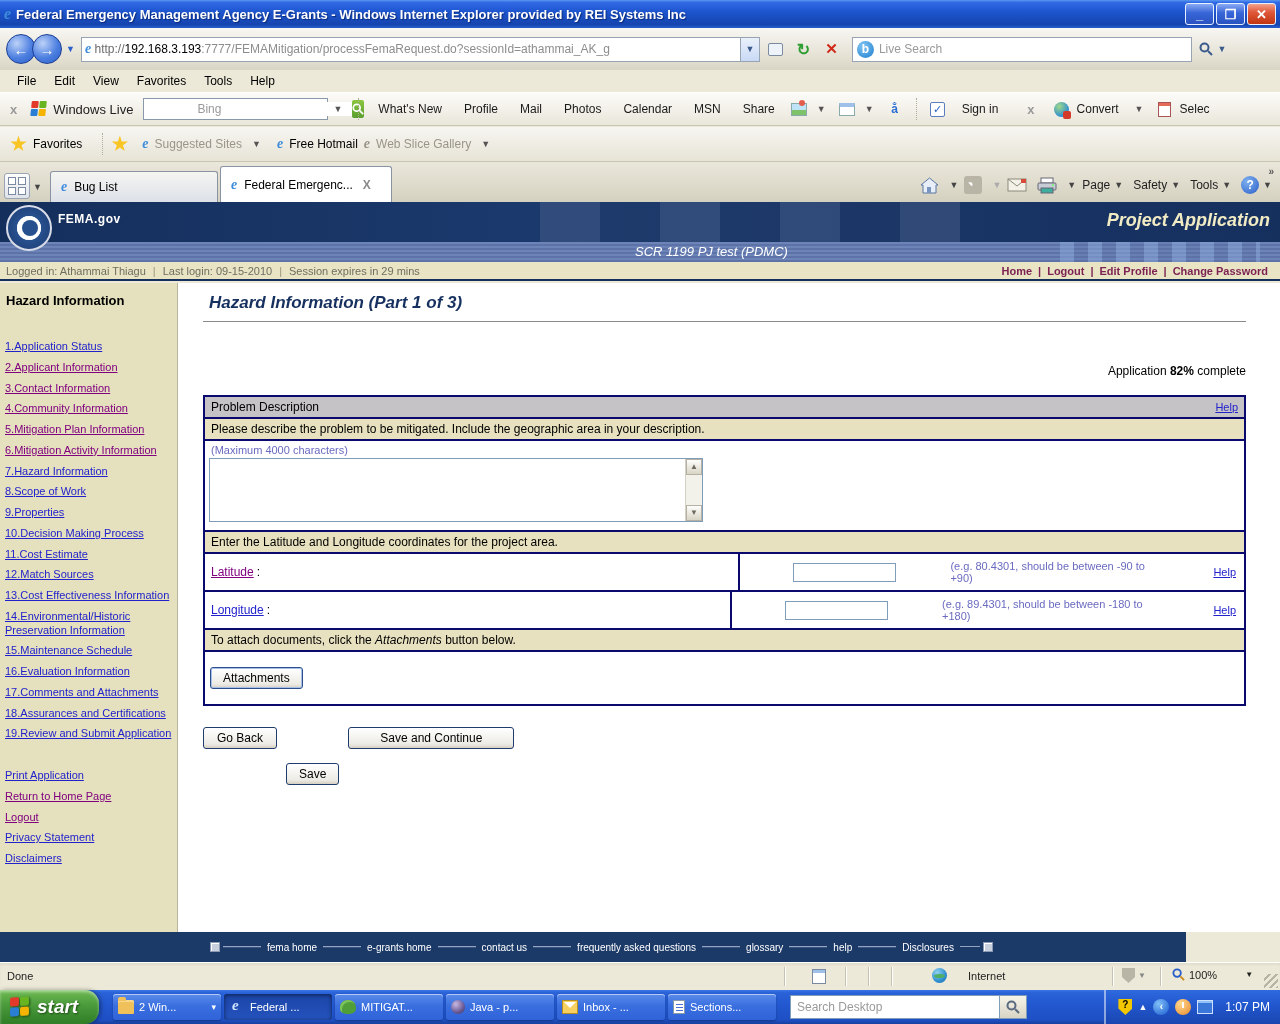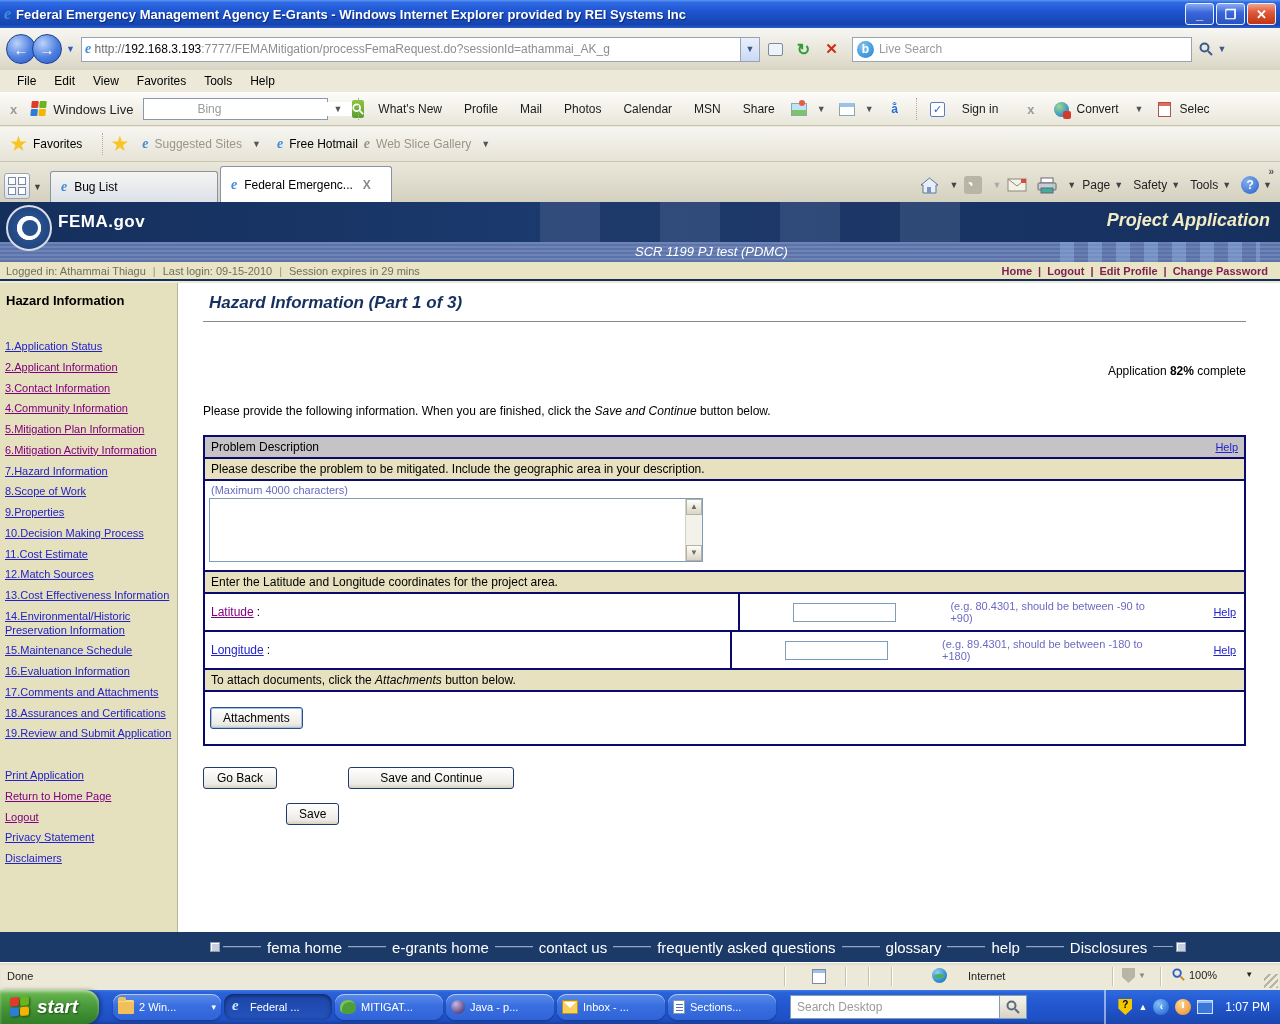--- a/index.html
+++ b/index.html
@@ -109,21 +109,21 @@
   .help-circ { width:18px; height:18px; border-radius:50%; background:radial-gradient(circle at 35% 30%,#7fb0f0,#2a5ec8); color:#fff; font-weight:bold; font-size:12px; display:flex; align-items:center; justify-content:center; }
   .chev-more { position:absolute; right:6px; top:166px; font-size:10px; color:#555; font-weight:bold; }
 
   
   .banner { position:absolute; left:0; top:202px; width:1280px; height:40px; background:linear-gradient(90deg,#152f5c,#1b3a6e 45%,#16305e); color:#fff; }
   .banner .montage { position:absolute; left:540px; top:0; width:420px; height:40px;
     background:repeating-linear-gradient(90deg,rgba(90,110,150,.35) 0 60px,rgba(40,60,100,.2) 60px 120px); }
   .seal { position:absolute; left:6px; top:3px; width:46px; height:46px; border-radius:50%;
     background:radial-gradient(circle,#fff 38%,#e8edf5 40%,#27508e 42%,#1b3a6e 100%); border:2px solid #d8dce8; z-index:5; }
   .seal::after { content:""; position:absolute; left:14px; top:13px; width:16px; height:16px; border-radius:50%; background:#27508e; }
-  .fema-logo { position:absolute; left:58px; top:10px; font-size:17px; font-weight:bold; letter-spacing:.5px;text-align:right; }
+  .fema-logo { position:absolute; left:58px; top:10px; font-size:12px; font-weight:bold; letter-spacing:.5px;text-align:right; }
   .app-title { position:absolute; right:10px; top:8px; font-size:18px; font-weight:bold; font-style:italic; color:#f2ecc4; }
   .midband { position:absolute; left:0; top:242px; width:1280px; height:20px;
     background:repeating-linear-gradient(180deg,#6d84b8 0 2px,#5d72a6 2px 4px); color:#fff; }
   .midband .subtitle { position:absolute; left:635px; top:2px; font-style:italic; font-size:13px; }
   .midband .stars { position:absolute; right:20px; top:0; width:200px; height:20px;
     background:repeating-linear-gradient(90deg,rgba(140,170,220,.5) 0 14px,rgba(90,115,170,.3) 14px 28px); }
 
   
   .loginbar { position:absolute; left:0; top:262px; width:1280px; height:19px; background:#e8e4c4;
     border-bottom:2px solid #152f5c; display:flex; align-items:center; font-size:11px; color:#6e6e60; padding:0 6px; }
@@ -167,22 +167,22 @@
   .coord-help { margin-left:auto; margin-right:8px; font-size:11px; color:#2222cc; }
   .row-attach { background:#fff; padding:15px 0 15px 5px; }
   .btn-xp { display:inline-block; border:1px solid #1f3c6d; border-radius:3px; height:22px; line-height:20px;
     background:linear-gradient(#ffffff,#ecebe5 80%,#d6d0c2); font-size:12px; color:#000; text-align:center; padding:0 12px;
     font-family:"Liberation Sans",sans-serif; }
   .btn-default { box-shadow:0 0 0 1px #a8c0e8 inset; border-color:#2a4f8c; }
   .action-row { margin-top:21px; display:flex; gap:9px; }
   .btn-goback { min-width:74px; } .btn-save { min-width:48px;margin-top:36px; } .btn-savecont { min-width:166px; }
 
   
-  .pagefooter { position:absolute; left:0; top:932px; width:1280px; height:30px; background:#1c3a68;
-    display:flex; align-items:center; font-size:15px; color:#fff; }
+  .pagefooter { position:absolute; left:0; top:932px; width:1186px; height:30px; background:#1c3a68;
+    display:flex; align-items:center; font-size:10px; color:#fff; }
   .foot-start { margin-left:210px; }
   .fsq { width:10px; height:10px; background:#c8d0de; border:1px solid #8a9ab5; box-shadow:inset 1px 1px #fff; }
   .foot-pair { display:flex; align-items:center; }
   .foot-line { width:38px; height:2px; border-top:1px solid #94a4c0; border-bottom:1px solid #3a5580; margin:0 3px; }
   .foot-link { color:#fff; text-decoration:none; white-space:nowrap; padding:0 3px; }
   .foot-endline { width:20px; height:2px; border-top:1px solid #94a4c0; margin:0 3px; }
 
   
   .statusbar { position:absolute; left:0; top:962px; width:1280px; height:28px; background:#ece9d8;
     border-top:1px solid #fff; box-shadow:inset 0 2px 2px rgba(0,0,0,.05); font-size:11px; color:#222; }
@@ -203,21 +203,21 @@
     background:linear-gradient(#3a77e8,#2a62d8 8%,#2258d0 42%,#1e4fc4 88%,#16409e); display:flex; align-items:center; }
   .start-btn { height:34px; width:99px; background:linear-gradient(#6fbb52,#4a9a3c 45%,#2f7d26);
     border-radius:0 14px 14px 0; box-shadow:inset 0 2px 3px rgba(255,255,255,.45), 2px 0 4px rgba(0,0,0,.35);
     display:flex; align-items:center; gap:7px; padding-left:10px; color:#fff; font-size:19px; font-weight:bold; font-style:italic;
     text-shadow:1px 1px 2px #1c4a14; }
   .win-flag { width:20px; height:20px; display:grid; grid-template-columns:9px 9px; grid-template-rows:9px 9px; gap:1px; transform:skewY(-4deg); filter:drop-shadow(1px 1px 1px #1c4a14); }
   .win-flag i { border-radius:2px; }
   .win-flag i:nth-child(1){background:#e23a2a}.win-flag i:nth-child(2){background:#68b522}
   .win-flag i:nth-child(3){background:#2a7fd4}.win-flag i:nth-child(4){background:#f4b400}
   .tasks { display:flex; align-items:center; margin-left:14px; gap:3px; }
-  .task-btn { width:108px; height:26px; border-radius:9px; background:linear-gradient(#5b8cea,#3a6fe0 45%,#2f63d8);
+  .task-btn { width:108px; height:26px; border-radius:3px; background:linear-gradient(#5b8cea,#3a6fe0 45%,#2f63d8);
     box-shadow:inset 0 1px rgba(255,255,255,.55), 0 1px 2px rgba(0,0,0,.3);
     color:#fff; font-size:11px; display:flex; align-items:center; padding:0 5px; gap:5px; white-space:nowrap; overflow:hidden; }
   .task-btn.active { background:linear-gradient(#1c45a8,#2453bd); box-shadow:inset 0 1px 4px rgba(0,0,0,.55); }
   .task-label { overflow:hidden; text-overflow:ellipsis; }
   .task-arrow { margin-left:auto; font-size:9px; }
   .ticon { width:16px; height:14px; flex:0 0 auto; position:relative; }
   .ticon.folder { background:#f0c05a; border-radius:2px 2px 1px 1px; box-shadow:inset 0 2px #f8d88a; }
   .ticon.folder::before { content:""; position:absolute; left:0; top:-3px; width:8px; height:4px; background:#f0c05a; border-radius:2px 2px 0 0; }
   .ticon.ie { background:transparent; }
   .ticon.ie::before { content:"e"; font-family:"Liberation Serif",serif; font-style:italic; font-weight:bold; color:#cfe4ff; font-size:15px; position:absolute; left:3px; top:-3px; }
@@ -519,21 +519,20 @@
   <a class="side-link fresh">Privacy Statement</a>
 
   <a class="side-link fresh">Disclaimers</a>
 </div>
   </div>
 
   <div class="main">
     <div class="page-title">Hazard Information (Part 1 of 3)</div>
     <hr>
     <div class="progress-line"><span>Application </span><b>82%</b><span> complete</span></div>
-    <div class="intro-line"><span>Please provide the following information. When you are finished, click the </span><em>Save and Continue</em><span> button below.</span></div>
 
     <div class="formtable">
       <div class="row-header">
         <span>Problem Description</span>
         <a class="hdr-help">Help</a>
       </div>
       <div class="row-tan">
         <span>Please describe the problem to be mitigated. Include the geographic area in your description.</span>
       </div>
       <div class="row-textarea">

